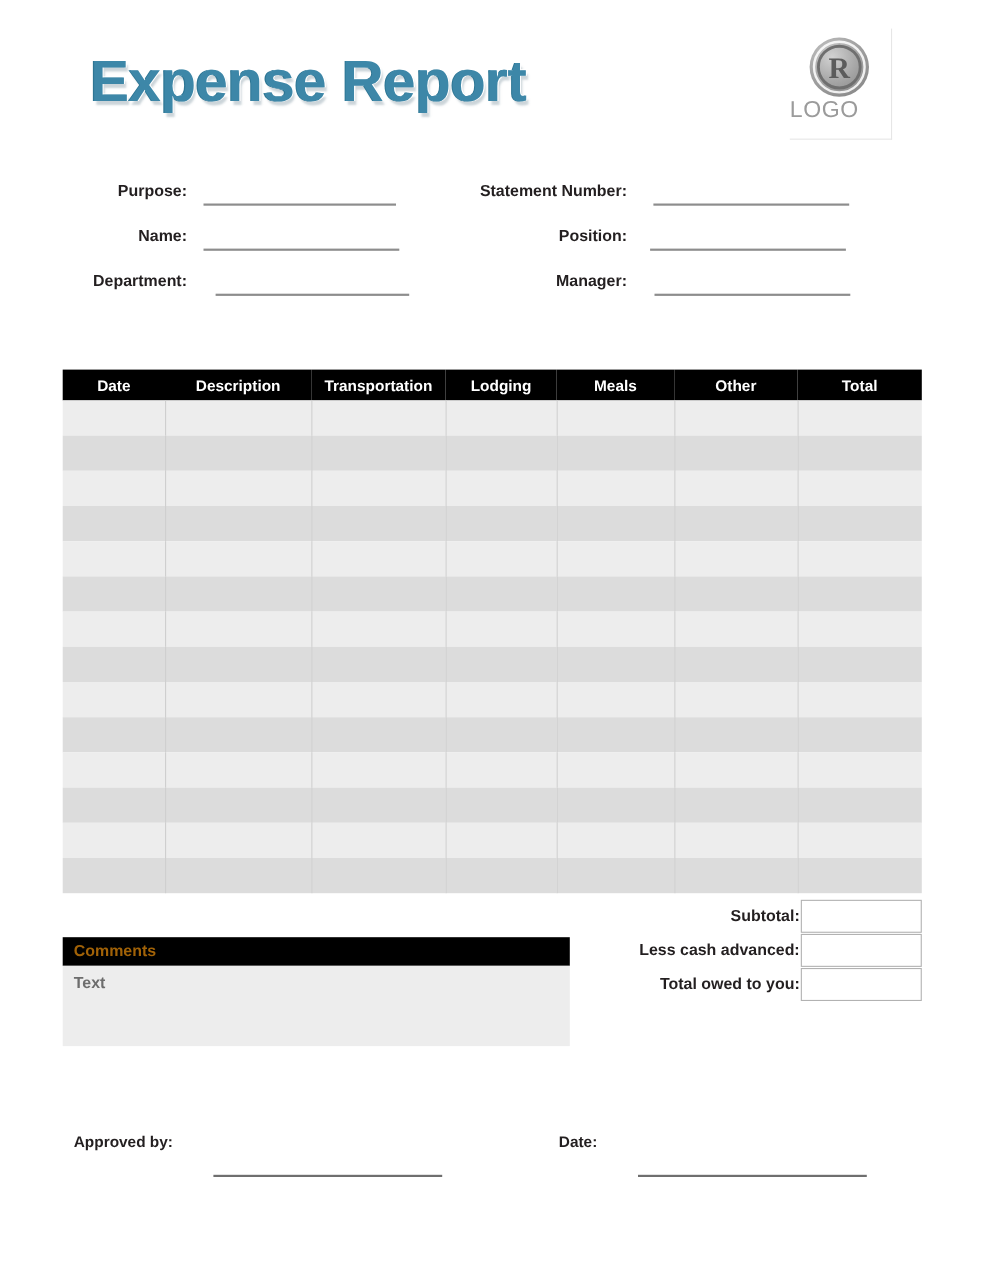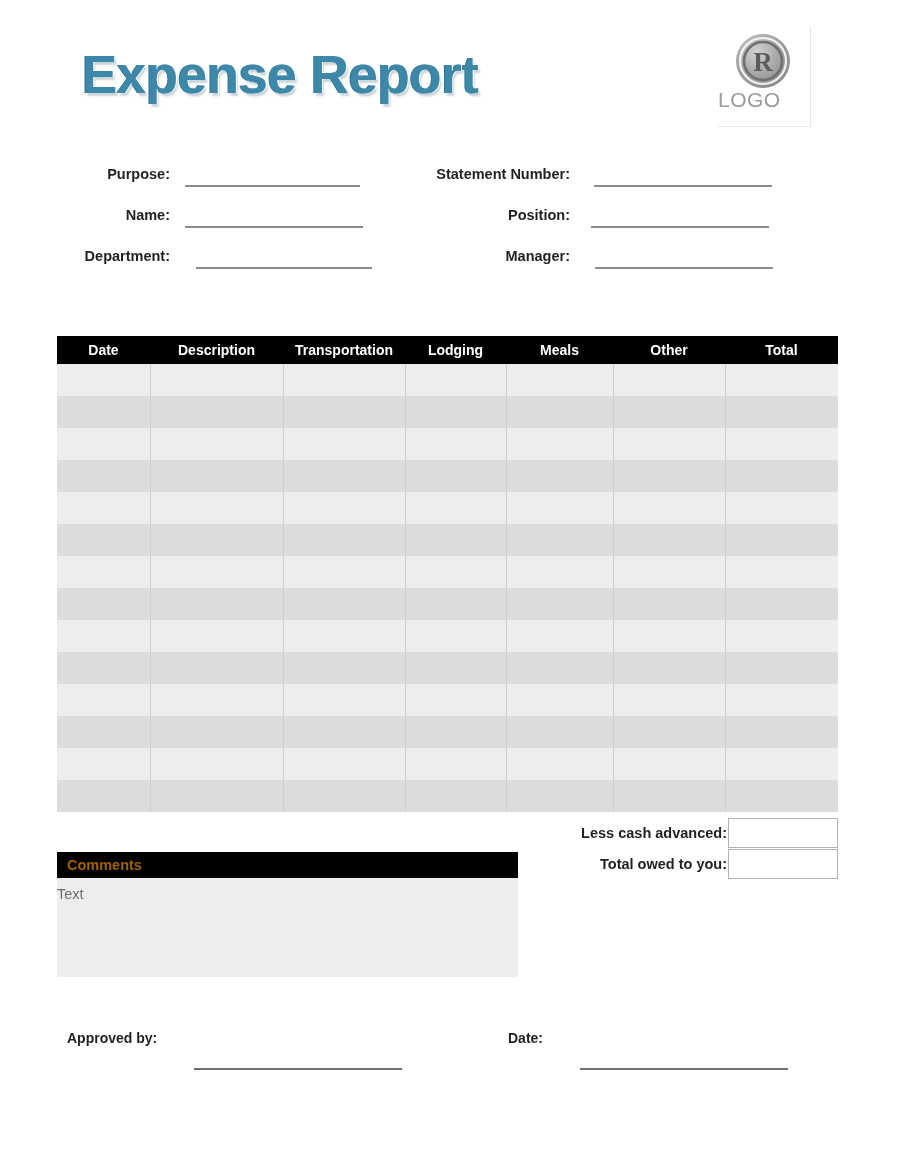--- a/index.html
+++ b/index.html
@@ -179,25 +179,26 @@
     color: #a16207;
     font-size: 14.5px;
     font-weight: bold;
     height: 26px;
     line-height: 26px;
     padding-left: 10px;
     box-sizing: border-box;
   }
   #comments-body {
     background: #ededed;
-    height: 99px;
-    padding: 8px 10px 0 0;
+    height: 73px;
+    padding: 8px 10px 0 10px;
     box-sizing: border-box;
     font-size: 14.5px;
     color: #6d6d6d;
+    font-weight: bold;
   }
 
   
   #footer-block {
     position: absolute;
     left: 0;
     top: 1030px;
     width: 900px;
     height: 60px;
   }
@@ -427,20 +428,24 @@
           <td></td>
           <td></td>
           <td></td>
         </tr>
       </tbody>
   </table>
 </div>
 
 <div id="totals-block">
     <div class="total-row">
+      <span class="total-label">Subtotal:</span>
+      <div class="total-input"></div>
+    </div>
+    <div class="total-row">
       <span class="total-label">Less cash advanced:</span>
       <div class="total-input"></div>
     </div>
     <div class="total-row">
       <span class="total-label">Total owed to you:</span>
       <div class="total-input"></div>
     </div>
   </div>
 
 <div id="comments-block">

